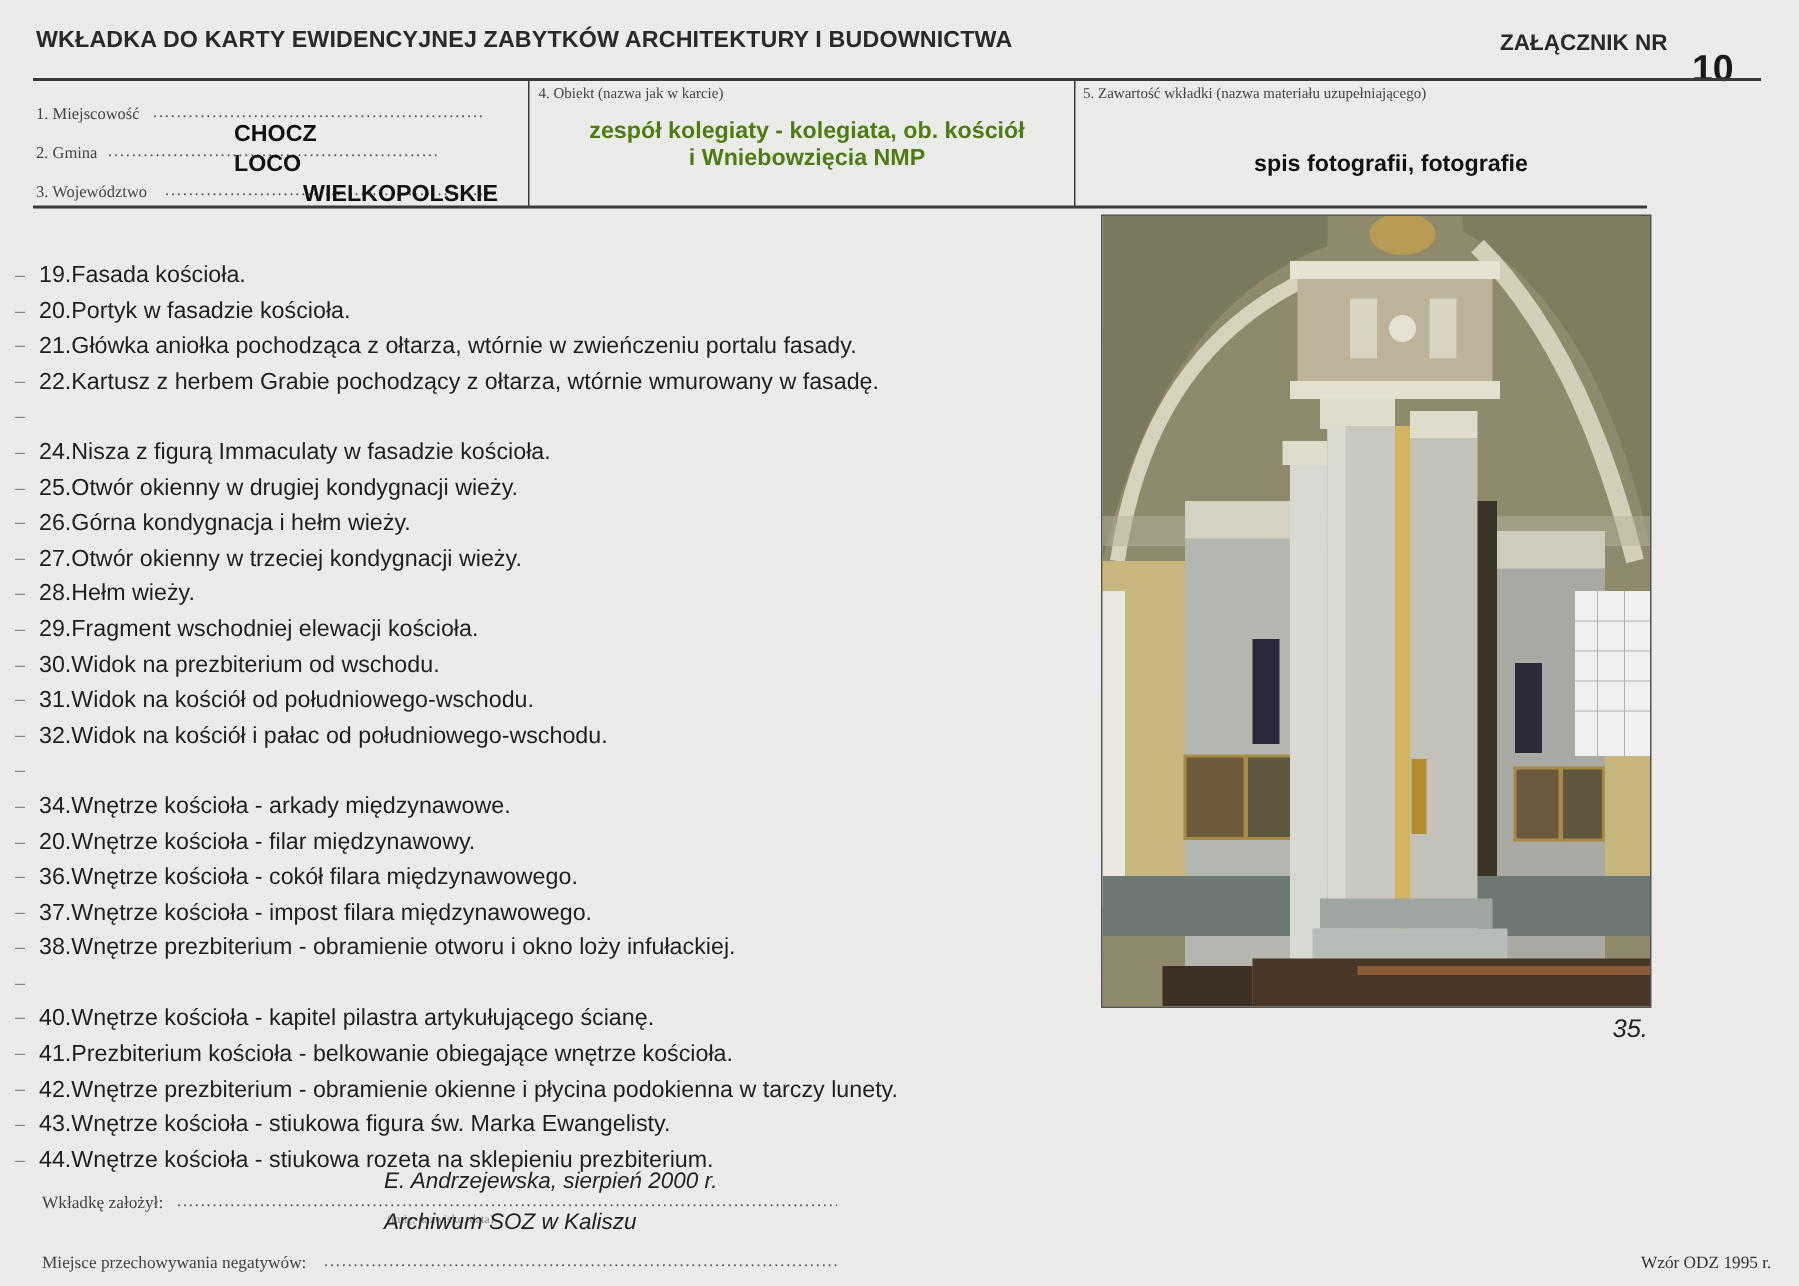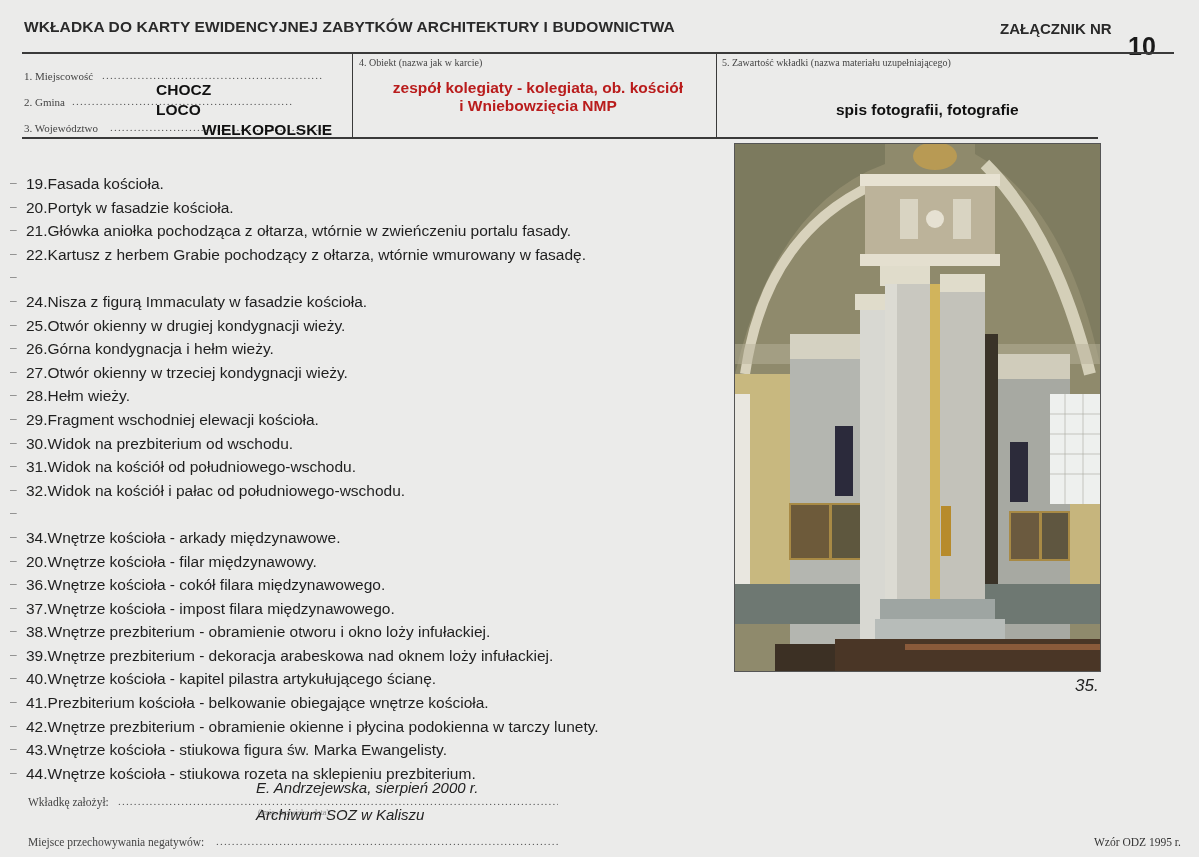--- a/index.html
+++ b/index.html
@@ -17,21 +17,21 @@
       left: 1000px; top: 20px; font-size: 15px; font-weight: bold; color: #2a2a2a;
     }
     .annex-num {
       left: 1128px; top: 32px; font-size: 25px; font-weight: bold; color: #1a1a1a;
     }
     .rule { background: #3a3a3a; }
     .serif { font-family: "Liberation Serif", serif; color: #444; }
     .field-label { font-size: 11px; }
     .dots { font-family: "Liberation Serif", serif; font-size: 11px; color: #555; letter-spacing: 1.2px; white-space: nowrap; overflow: hidden; }
     .field-val { font-size: 15.5px; font-weight: bold; color: #111; }
-    .obj-val { font-size: 15.5px; font-weight: bold; color: #b91c1c; text-align: center; line-height: 18px; }
+    .obj-val { font-size: 15.5px; font-weight: bold; color: #4d7c0f; text-align: center; line-height: 18px; }
     .list { left: 10px; top: 172px; font-size: 15.5px; color: #1f1f1f; }
     .list-item { height: 23.6px; line-height: 23.6px; white-space: nowrap; position: relative; padding-left: 16px; }
     .list-item .dash { position: absolute; left: 0; top: 0; color: #888; font-size: 12px; }
     .photo {
       left: 734px; top: 143px; width: 365px; height: 527px;
       overflow: hidden; border: 1px solid #555;
       background: linear-gradient(180deg, #8a8468 0%, #9d9575 30%, #c9c4b4 55%, #b9b3a0 80%, #5a4434 100%);
     }
     .photo-num { left: 1075px; top: 676px; font-size: 17px; font-style: italic; color: #222; font-family: "Liberation Sans", sans-serif; }
     .footer-label { font-family: "Liberation Serif", serif; font-size: 11.5px; color: #444; }
@@ -87,21 +87,21 @@
   <div class="list-item"><span class="dash">–</span><span>29.Fragment wschodniej elewacji kościoła.</span></div>
   <div class="list-item"><span class="dash">–</span><span>30.Widok na prezbiterium od wschodu.</span></div>
   <div class="list-item"><span class="dash">–</span><span>31.Widok na kościół od południowego-wschodu.</span></div>
   <div class="list-item"><span class="dash">–</span><span>32.Widok na kościół i pałac od południowego-wschodu.</span></div>
   <div class="list-item"><span class="dash">–</span></div>
   <div class="list-item"><span class="dash">–</span><span>34.Wnętrze kościoła - arkady międzynawowe.</span></div>
   <div class="list-item"><span class="dash">–</span><span>20.Wnętrze kościoła - filar międzynawowy.</span></div>
   <div class="list-item"><span class="dash">–</span><span>36.Wnętrze kościoła - cokół filara międzynawowego.</span></div>
   <div class="list-item"><span class="dash">–</span><span>37.Wnętrze kościoła - impost filara międzynawowego.</span></div>
   <div class="list-item"><span class="dash">–</span><span>38.Wnętrze prezbiterium - obramienie otworu i okno loży infułackiej.</span></div>
-  <div class="list-item"><span class="dash">–</span><span>39.Wnętrze prezbiterium - dekoracja arabeskowa nad oknem loży infułackiej.</span></div>
+  <div class="list-item"><span class="dash">–</span></div>
   <div class="list-item"><span class="dash">–</span><span>40.Wnętrze kościoła - kapitel pilastra artykułującego ścianę.</span></div>
   <div class="list-item"><span class="dash">–</span><span>41.Prezbiterium kościoła - belkowanie obiegające wnętrze kościoła.</span></div>
   <div class="list-item"><span class="dash">–</span><span>42.Wnętrze prezbiterium - obramienie okienne i płycina podokienna w tarczy lunety.</span></div>
   <div class="list-item"><span class="dash">–</span><span>43.Wnętrze kościoła - stiukowa figura św. Marka Ewangelisty.</span></div>
   <div class="list-item"><span class="dash">–</span><span>44.Wnętrze kościoła - stiukowa rozeta na sklepieniu prezbiterium.</span></div>
 </div>
 
 <div class="abs photo" title="Wnętrze kościoła - filar międzynawowy">
   <svg width="365" height="527" viewBox="0 0 365 527" xmlns="http://www.w3.org/2000/svg">
 

